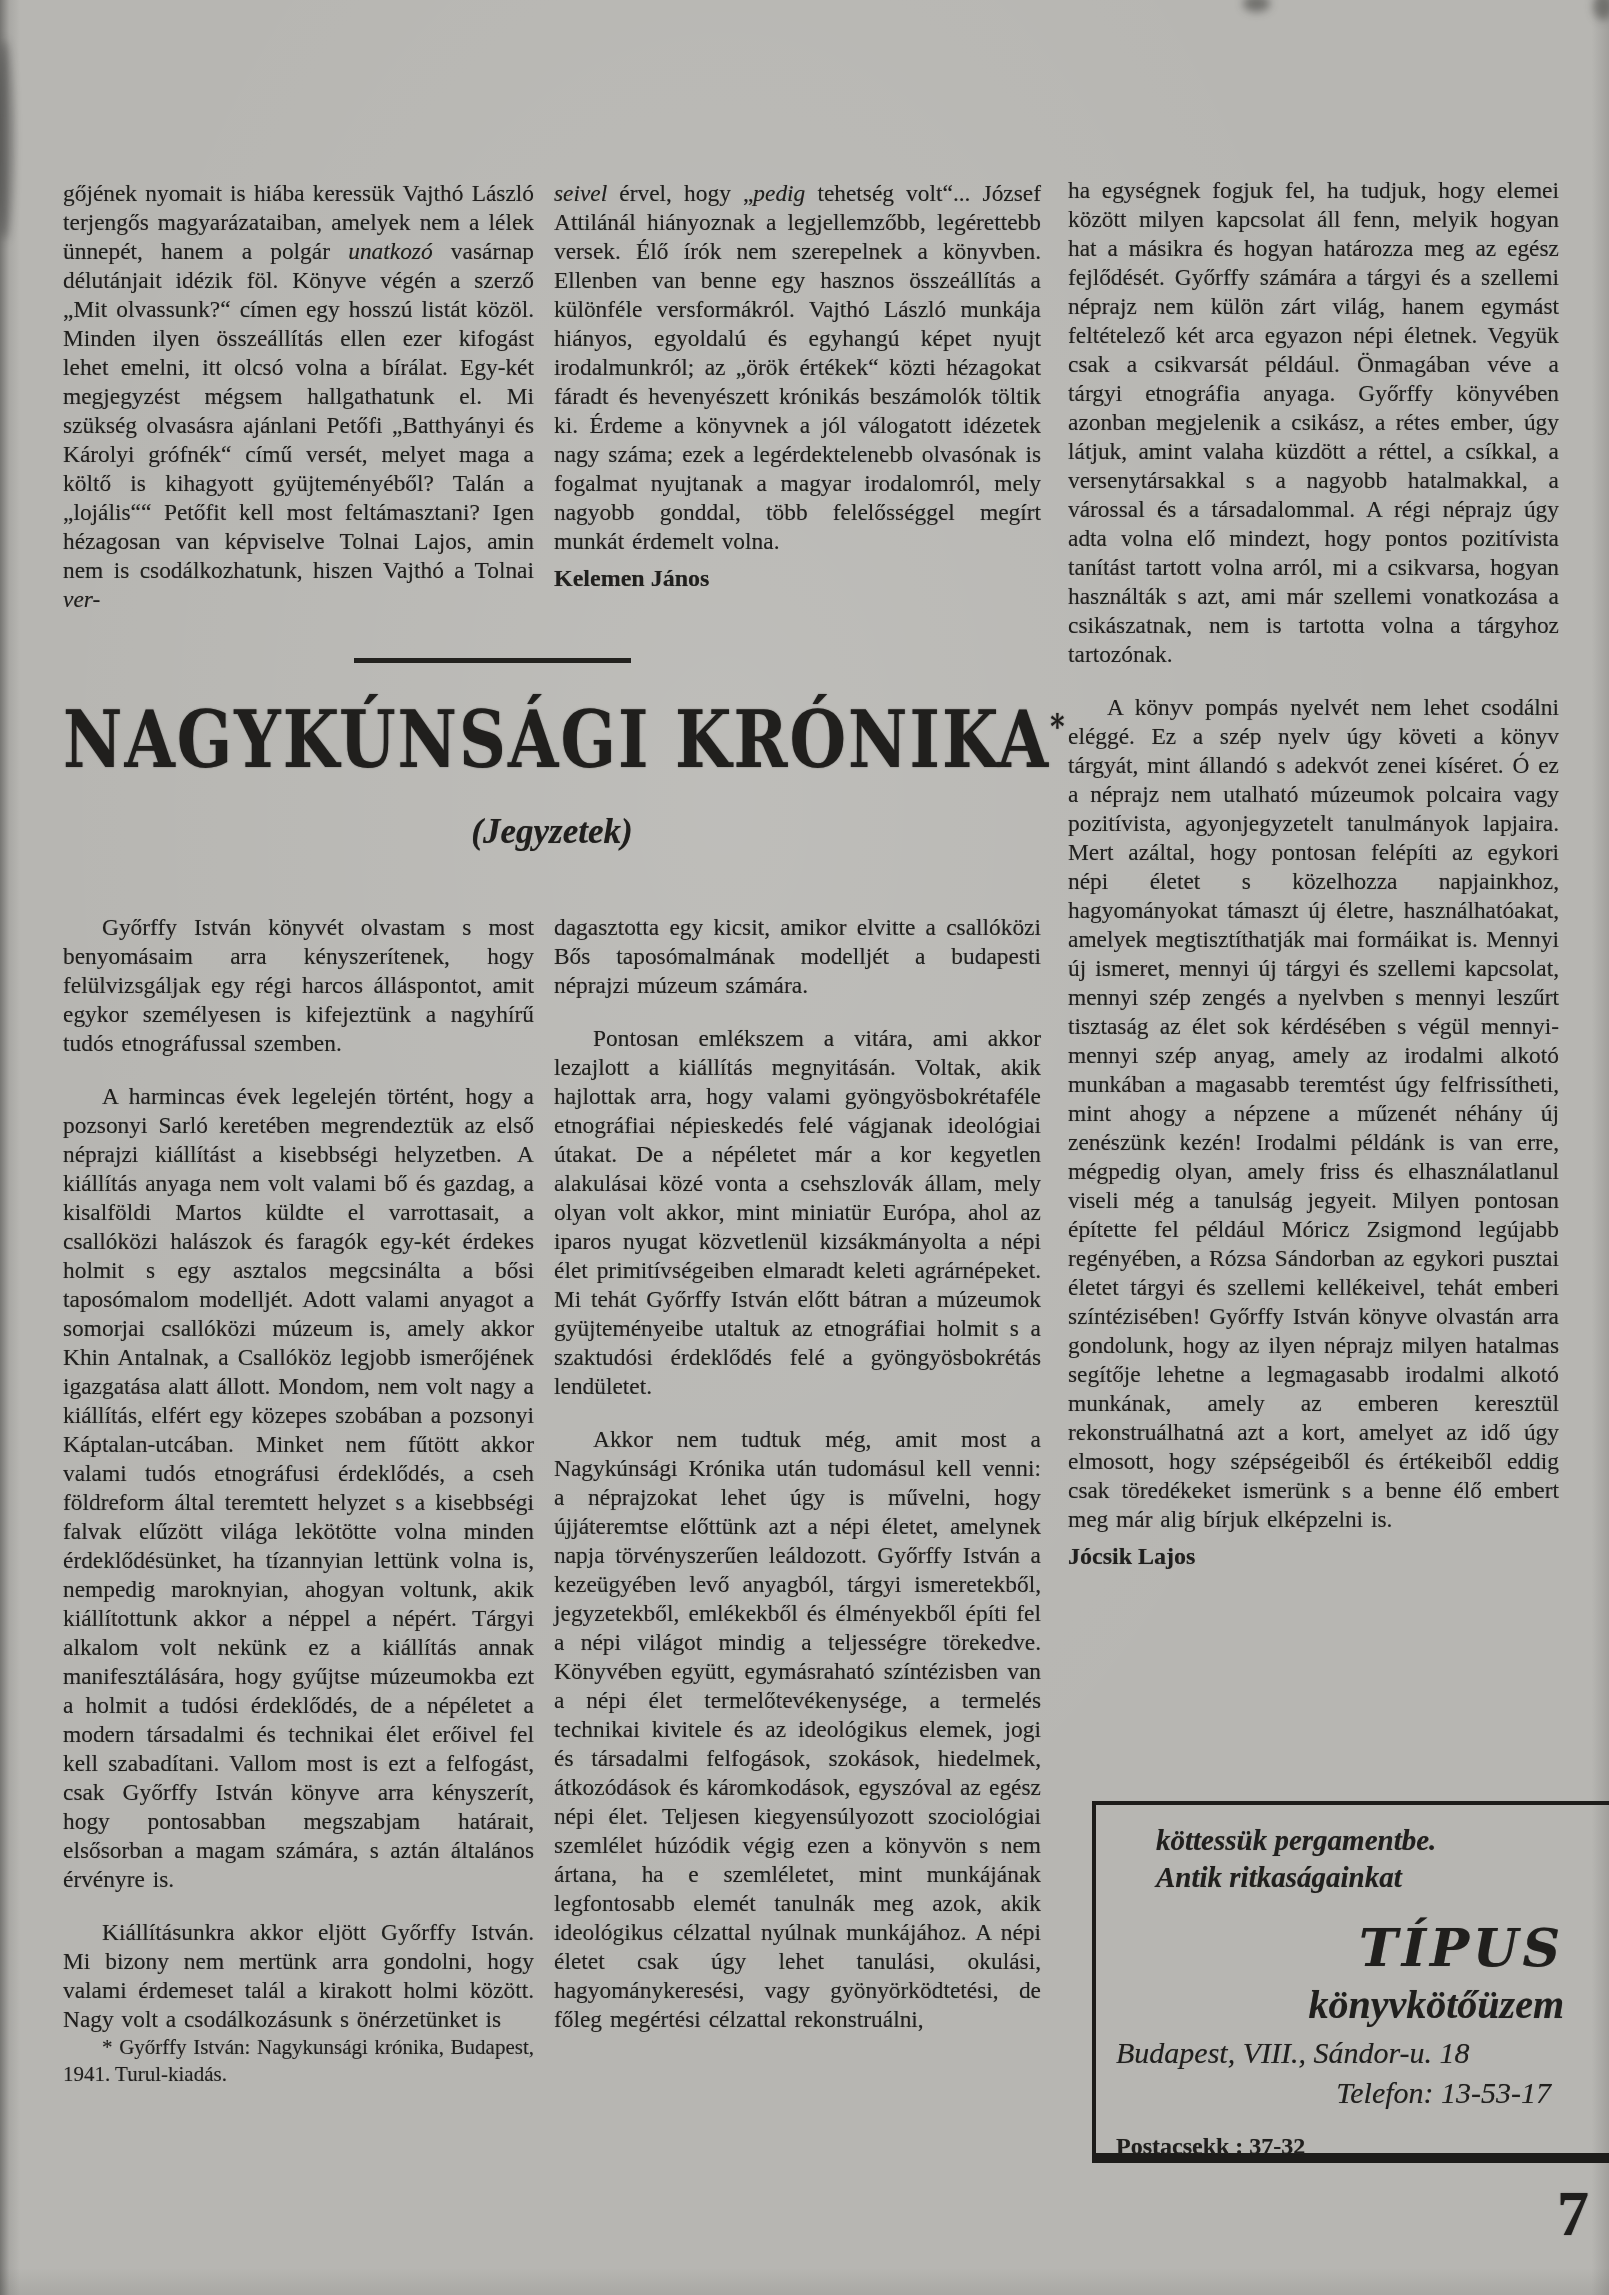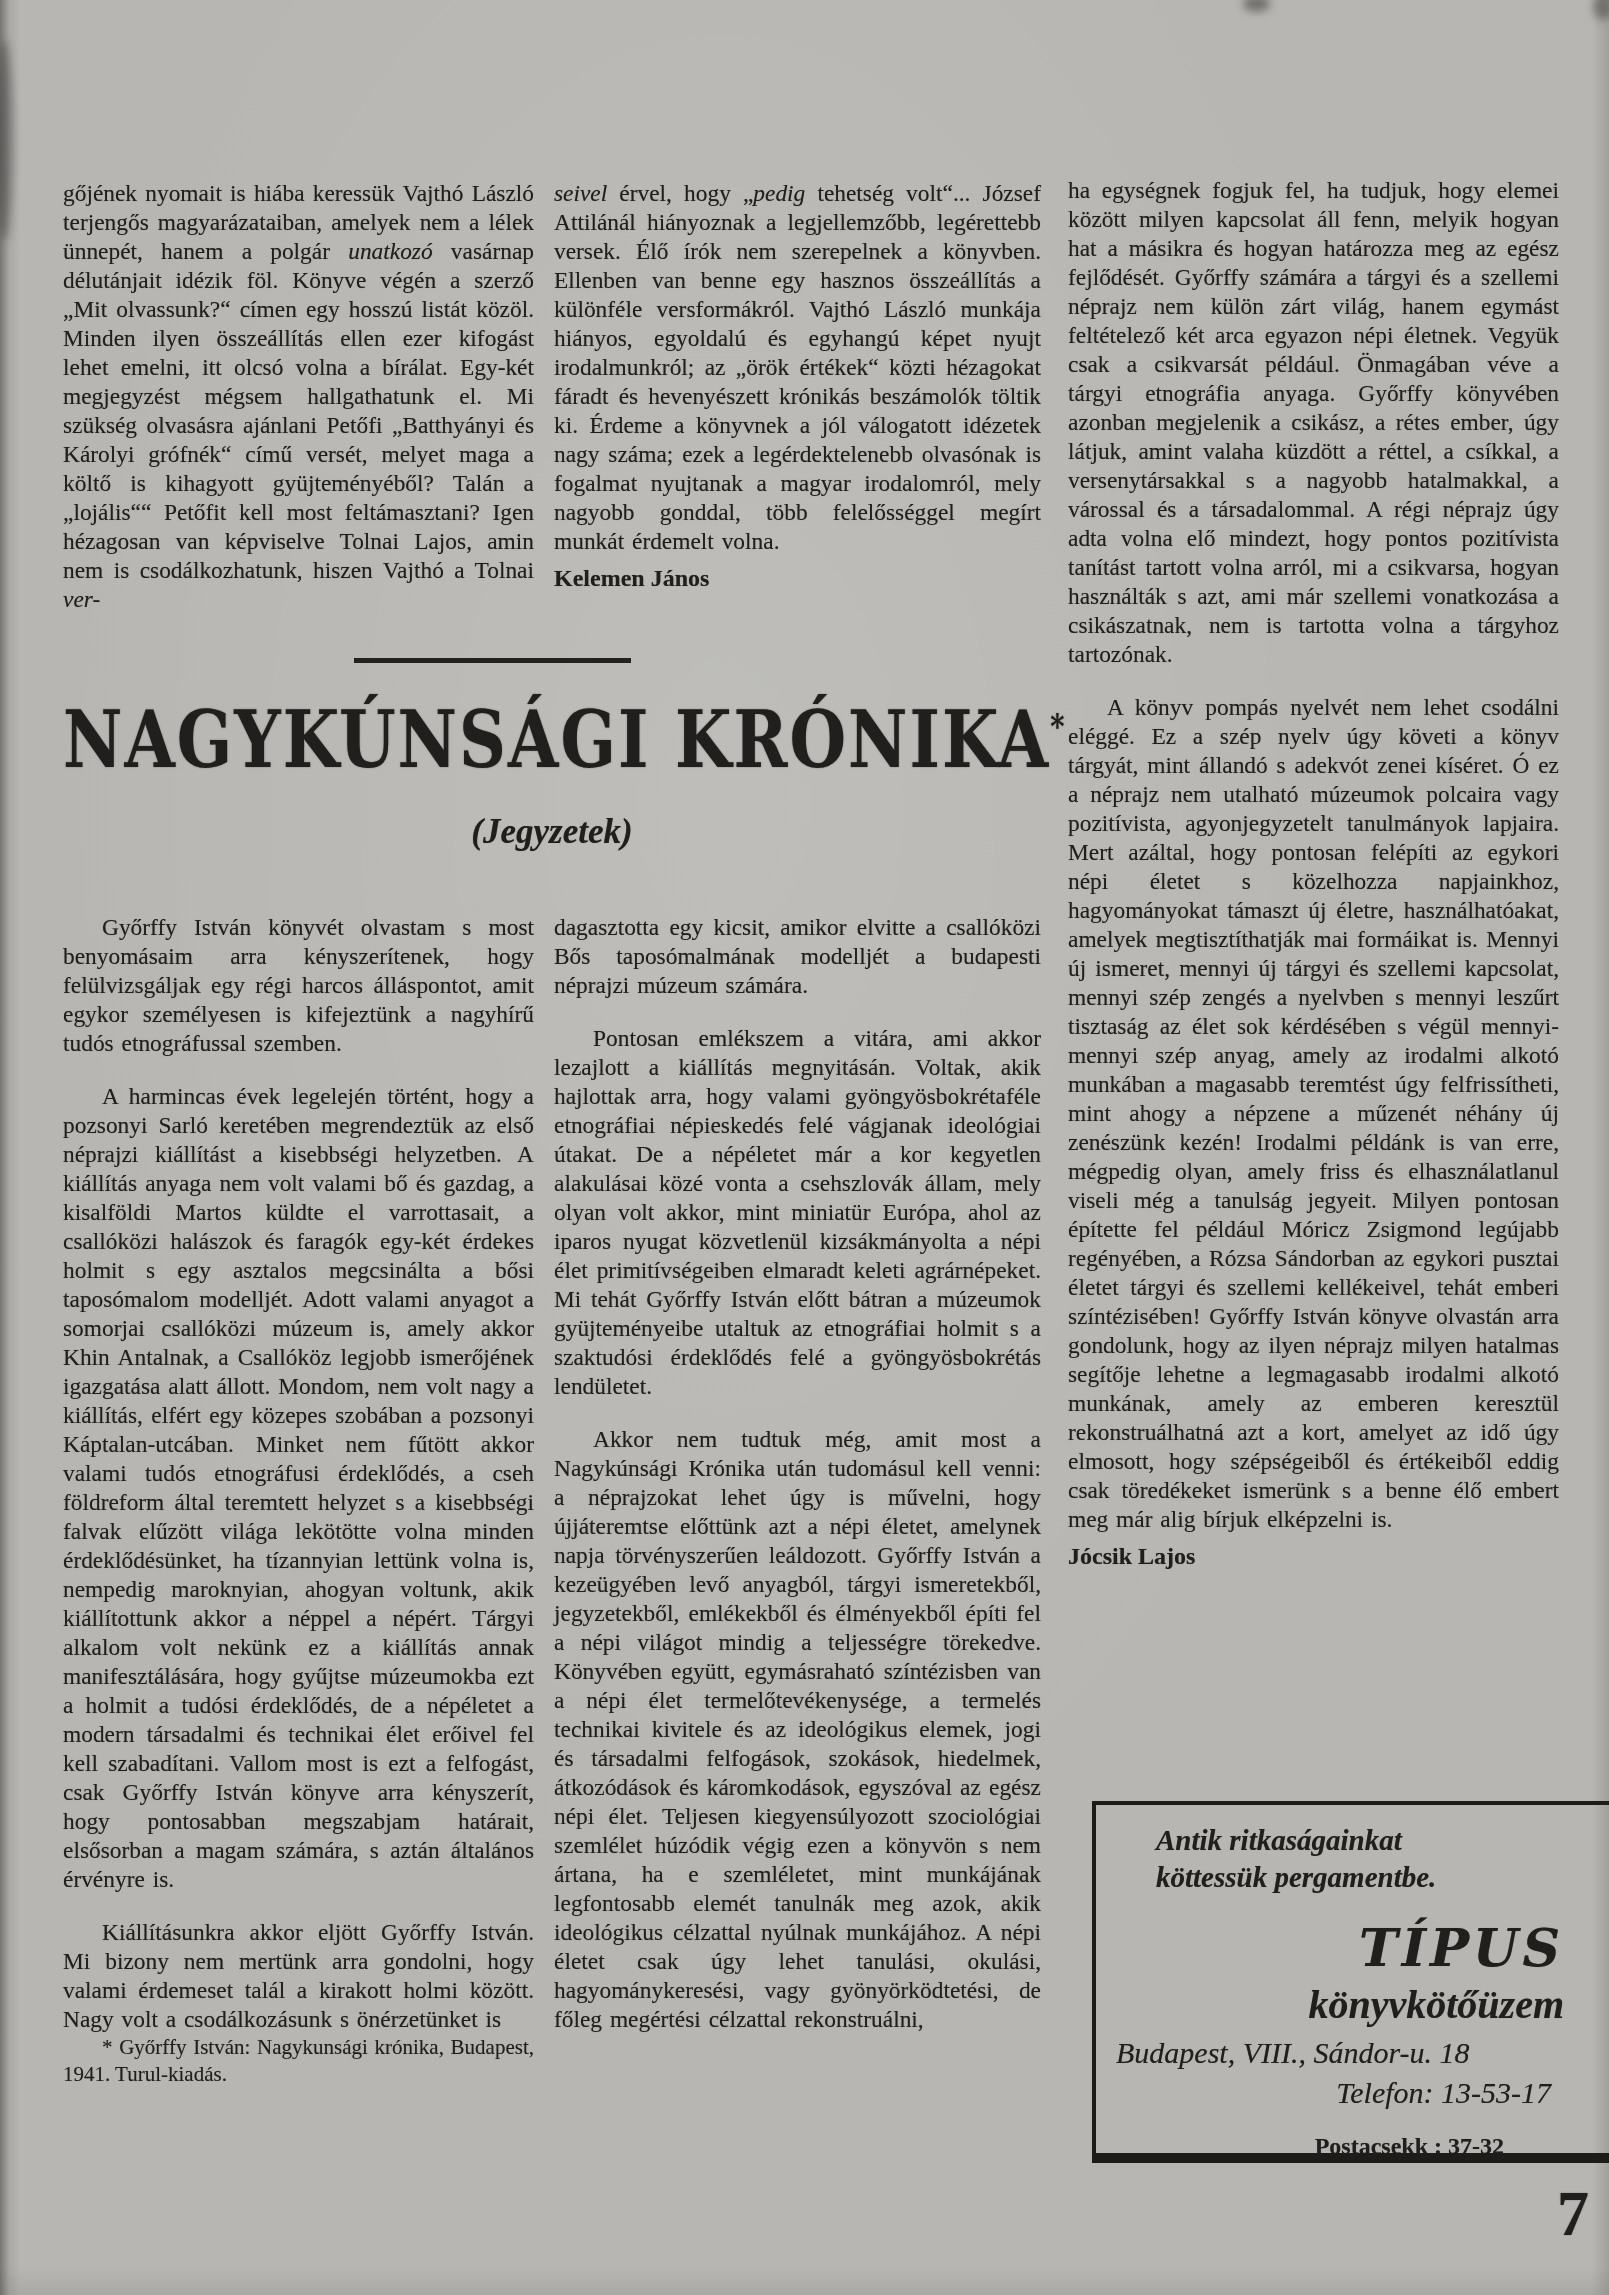--- a/index.html
+++ b/index.html
@@ -59,21 +59,21 @@
   }
   .ad-lead{font-style:italic;font-weight:bold;font-size:29px;line-height:37px;text-align:left;padding-left:40px;}
   .ad-brand{
     font-style:italic;font-weight:bold;font-size:52px;line-height:67px;
     text-align:right;padding-right:27px;margin-top:17.4px;letter-spacing:4px;
     font-family:"DejaVu Serif","Liberation Serif",serif;
   }
   .ad-brand-sub{font-style:italic;font-weight:bold;font-size:40px;line-height:48px;text-align:right;padding-right:27px;}
   .ad-addr{font-style:italic;font-size:30px;line-height:40px;text-align:left;padding-right:12px;margin-top:4px;}
   .ad-phone{font-style:italic;font-size:30px;line-height:40px;text-align:right;padding-right:40px;}
-  .ad-postal{font-weight:bold;font-size:24px;line-height:32px;text-align:right;padding-right:87px;margin-top:17.4px;}
+  .ad-postal{font-weight:bold;font-size:24px;line-height:32px;text-align:left;padding-right:87px;margin-top:17.4px;}
   #page-number{
     position:absolute;left:1529px;top:2177px;width:60px;
     font-weight:bold;font-size:64px;text-align:right;
     text-shadow:0 0 1.3px rgba(25,24,22,0.5);
   }
   i{font-style:italic;}
 </style>
 </head>
 <body>
 
@@ -111,22 +111,22 @@
   <p class="just indent">Akkor nem tudtuk még, amit most a Nagykúnsági Krónika után tudomásul kell venni: a néprajzokat lehet úgy is művelni, hogy újjáteremtse előttünk azt a népi életet, amelynek napja törvényszerűen leáldozott. Győrffy István a kezeügyében levő anyagból, tárgyi ismeretekből, jegyzetekből, emlékekből és élményekből építi fel a népi világot mindig a teljességre törekedve. Könyvében együtt, egymásraható színtézisben van a népi élet termelőtevékenysége, a termelés technikai kivitele és az ideológikus elemek, jogi és társadalmi felfogások, szokások, hiedelmek, átkozódások és káromkodások, egyszóval az egész népi élet. Teljesen kiegyensúlyozott szociológiai szemlélet húzódik végig ezen a könyvön s nem ártana, ha e szemléletet, mint munkájának legfontosabb elemét tanulnák meg azok, akik ideológikus célzattal nyúlnak munkájához. A népi életet csak úgy lehet tanulási, okulási, hagyománykeresési, vagy gyönyörködtetési, de főleg megértési célzattal rekonstruálni,</p>
 </div>
 
 <div class="col" style="left:1068px;top:152px;width:491px;">
   <p class="just">ha egységnek fogjuk fel, ha tudjuk, hogy elemei között milyen kapcsolat áll fenn, melyik hogyan hat a másikra és hogyan határozza meg az egész fejlődését. Győrffy számára a tárgyi és a szellemi néprajz nem külön zárt világ, hanem egymást feltételező két arca egyazon népi életnek. Vegyük csak a csikvarsát például. Önmagában véve a tárgyi etnográfia anyaga. Győrffy könyvében azonban megjelenik a csikász, a rétes ember, úgy látjuk, amint valaha küzdött a réttel, a csíkkal, a versenytársakkal s a nagyobb hatalmakkal, a várossal és a társadalommal. A régi néprajz úgy adta volna elő mindezt, hogy pontos pozitívista tanítást tartott volna arról, mi a csikvarsa, hogyan használták s azt, ami már szellemi vonatkozása a csikászatnak, nem is tartotta volna a tárgyhoz tartozónak.</p>
   <p class="just indent">A könyv pompás nyelvét nem lehet csodálni eléggé. Ez a szép nyelv úgy követi a könyv tárgyát, mint állandó s adekvót zenei kíséret. Ó ez a néprajz nem utalható múzeumok polcaira vagy pozitívista, agyonjegyzetelt tanulmányok lapjaira. Mert azáltal, hogy pontosan felépíti az egykori népi életet s közelhozza napjainkhoz, hagyományokat támaszt új életre, használhatóakat, amelyek megtisztíthatják mai formáikat is. Mennyi új ismeret, mennyi új tárgyi és szellemi kapcsolat, mennyi szép zengés a nyelvben s mennyi leszűrt tisztaság az élet sok kérdésében s végül mennyi-mennyi szép anyag, amely az irodalmi alkotó munkában a magasabb teremtést úgy felfrissítheti, mint ahogy a népzene a műzenét néhány új zenészünk kezén! Irodalmi példánk is van erre, mégpedig olyan, amely friss és elhasználatlanul viseli még a tanulság jegyeit. Milyen pontosan építette fel például Móricz Zsigmond legújabb regényében, a Rózsa Sándorban az egykori pusztai életet tárgyi és szellemi kellékeivel, tehát emberi színtézisében! Győrffy István könyve olvastán arra gondolunk, hogy az ilyen néprajz milyen hatalmas segítője lehetne a legmagasabb irodalmi alkotó munkának, amely az emberen keresztül rekonstruálhatná azt a kort, amelyet az idő úgy elmosott, hogy szépségeiből és értékeiből eddig csak töredékeket ismerünk s a benne élő embert meg már alig bírjuk elképzelni is.</p>
   <span class="sig">Jócsik Lajos</span>
 </div>
 
 <div id="ad-box">
+  <div class="ad-lead">köttessük pergamentbe.</div>
   <div class="ad-lead">Antik ritkaságainkat</div>
-  <div class="ad-lead">köttessük pergamentbe.</div>
   <div class="ad-brand">TÍPUS</div>
   <div class="ad-brand-sub">könyvkötőüzem</div>
   <div class="ad-addr">Budapest, VIII., Sándor-u. 18</div>
   <div class="ad-phone">Telefon: 13-53-17</div>
   <div class="ad-postal">Postacsekk : 37-32</div>
 </div>
 
 <div id="page-number">7</div>
 
 

